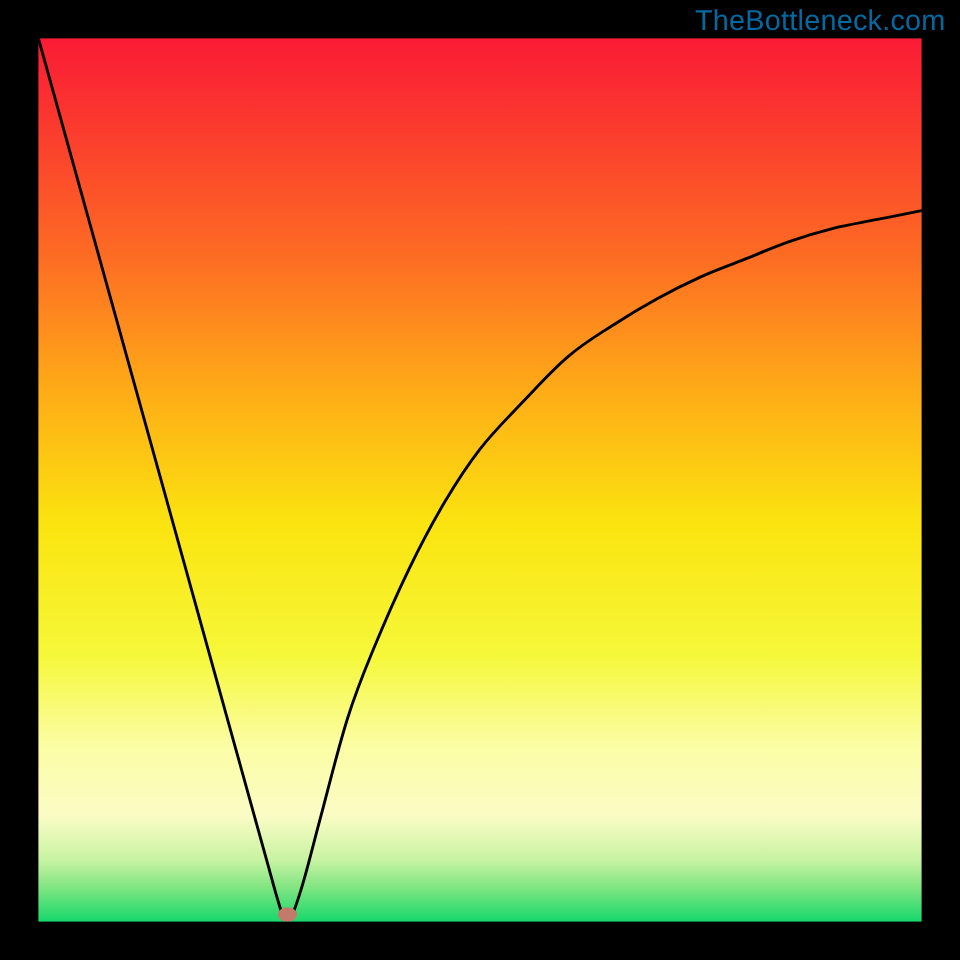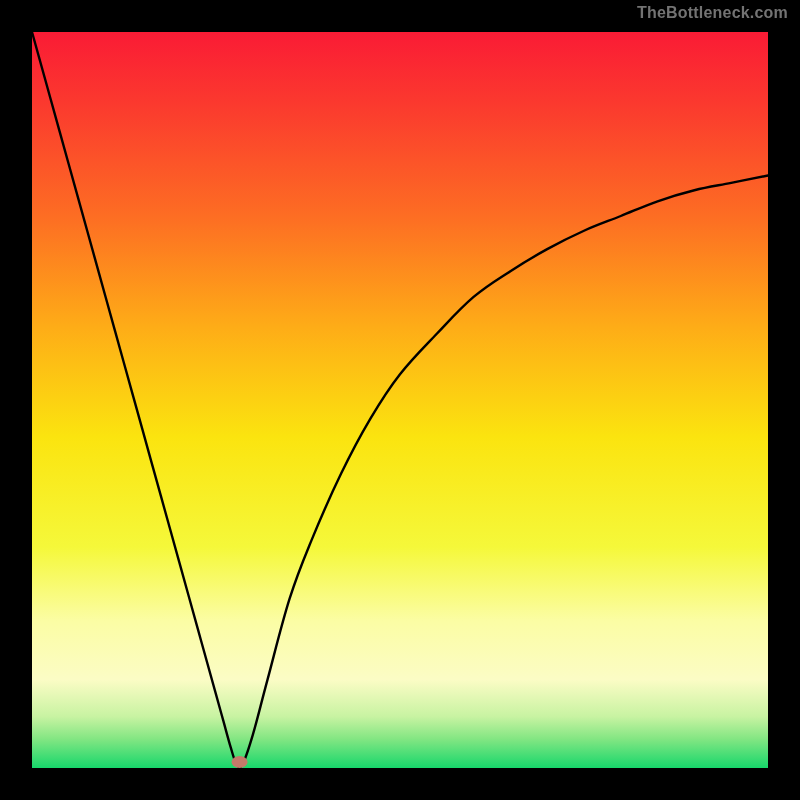--- a/index.html
+++ b/index.html
@@ -15,23 +15,23 @@
     left: 0;
     top: 0;
     width: 800px;
     height: 800px;
   }
   .watermark {
     position: absolute;
     top: 4px;
     right: 12px;
     font-family: Arial, Helvetica, sans-serif;
-    font-size: 16px;
-    font-weight: 700;
-    color: #737373;
+    font-size: 24px;
+    font-weight: 400;
+    color: #0369a1;
     letter-spacing: 0.2px;
     z-index: 10;
   }
   svg {
     position: absolute;
     left: 0;
     top: 0;
   }
 </style>
 </head>

